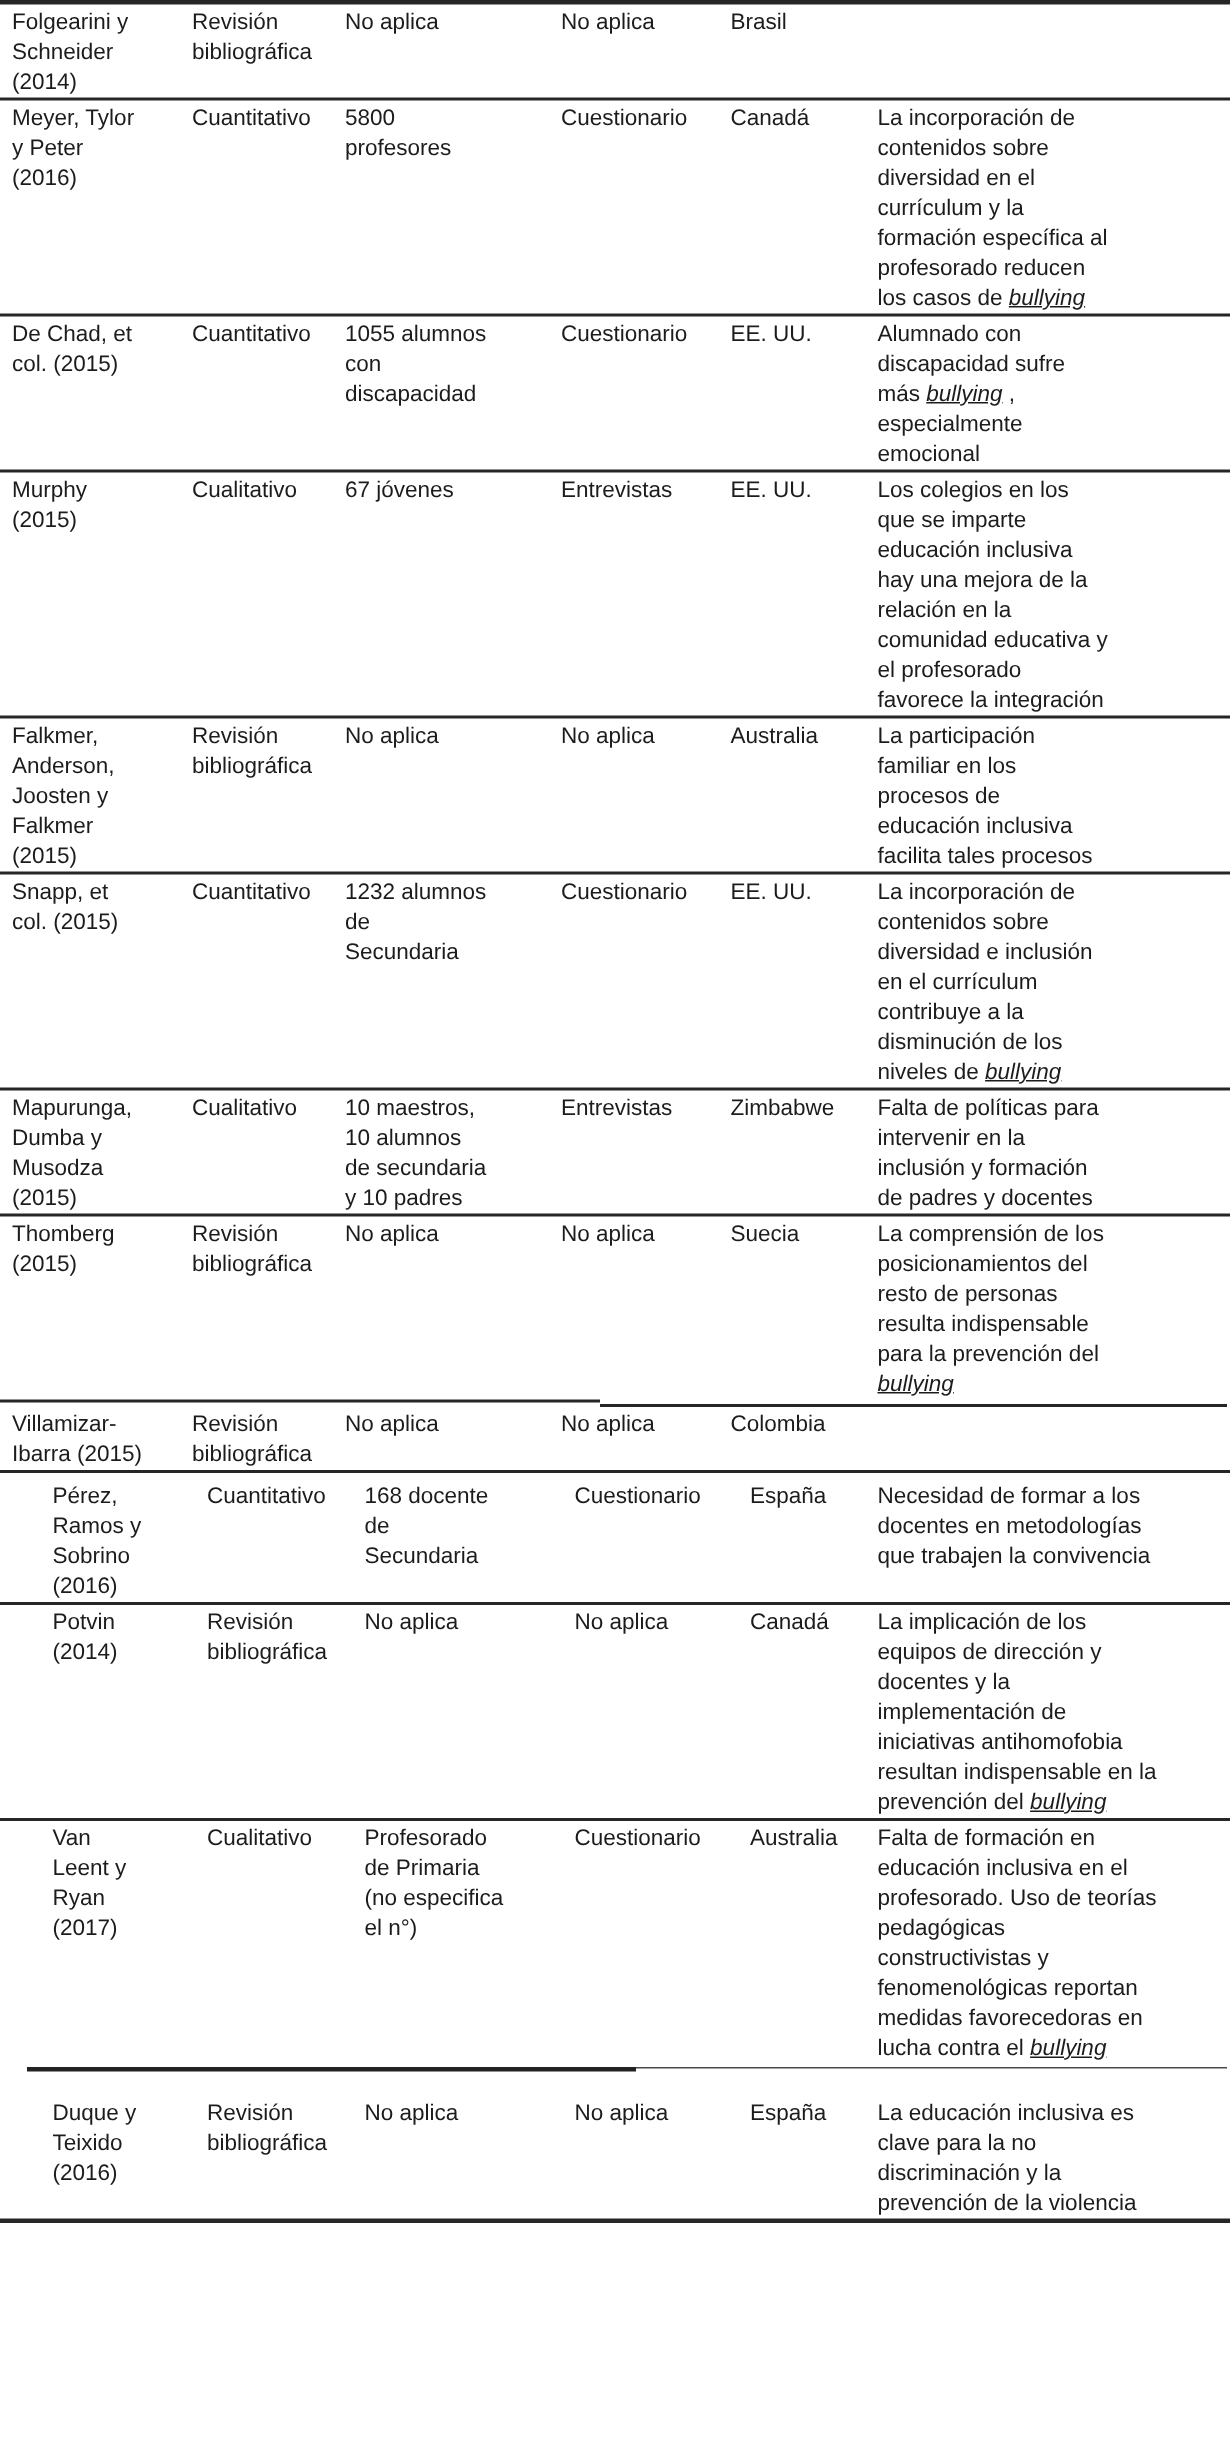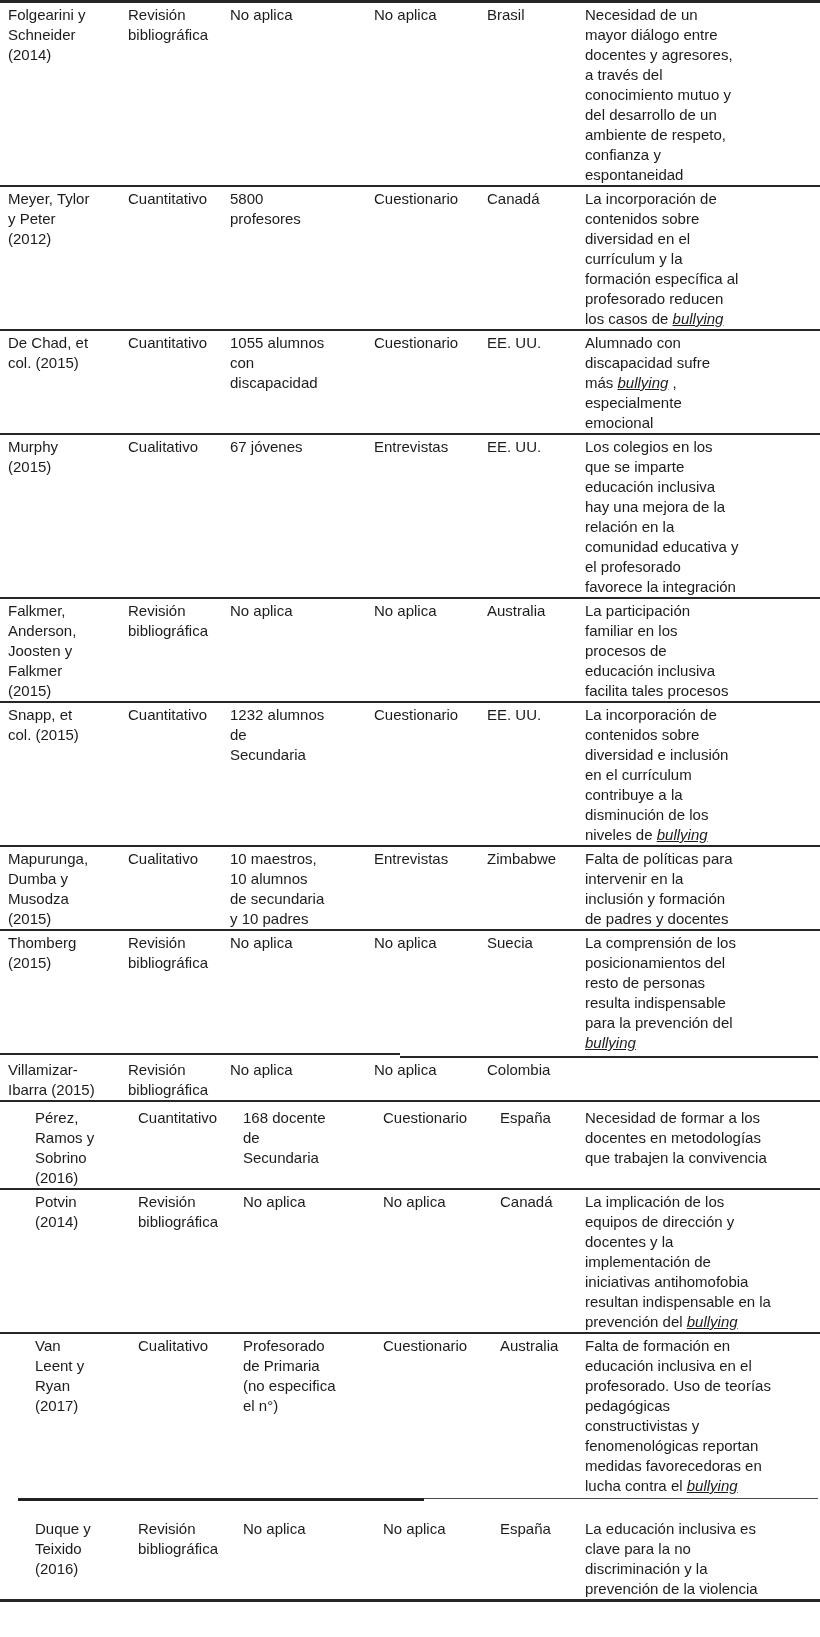--- a/index.html
+++ b/index.html
@@ -41,34 +41,25 @@
     <div class="sec-1">
       <div class="row s1-r0">
         <div class="cell cell-author">Folgearini y
 Schneider
 (2014)</div>
         <div class="cell cell-method">Revisión
 bibliográfica</div>
         <div class="cell cell-sample">No aplica</div>
         <div class="cell cell-instrument">No aplica</div>
         <div class="cell cell-country">Brasil</div>
-        <div class="cell cell-findings">Necesidad de un
-mayor diálogo entre
-docentes y agresores,
-a través del
-conocimiento mutuo y
-del desarrollo de un
-ambiente de respeto,
-confianza y
-espontaneidad</div>
       </div>
       <div class="row s1-r1">
         <div class="cell cell-author">Meyer, Tylor
 y Peter
-(2012)</div>
+(2016)</div>
         <div class="cell cell-method">Cuantitativo</div>
         <div class="cell cell-sample">5800
 profesores</div>
         <div class="cell cell-instrument">Cuestionario</div>
         <div class="cell cell-country">Canadá</div>
         <div class="cell cell-findings">La incorporación de
 contenidos sobre
 diversidad en el
 currículum y la
 formación específica al

